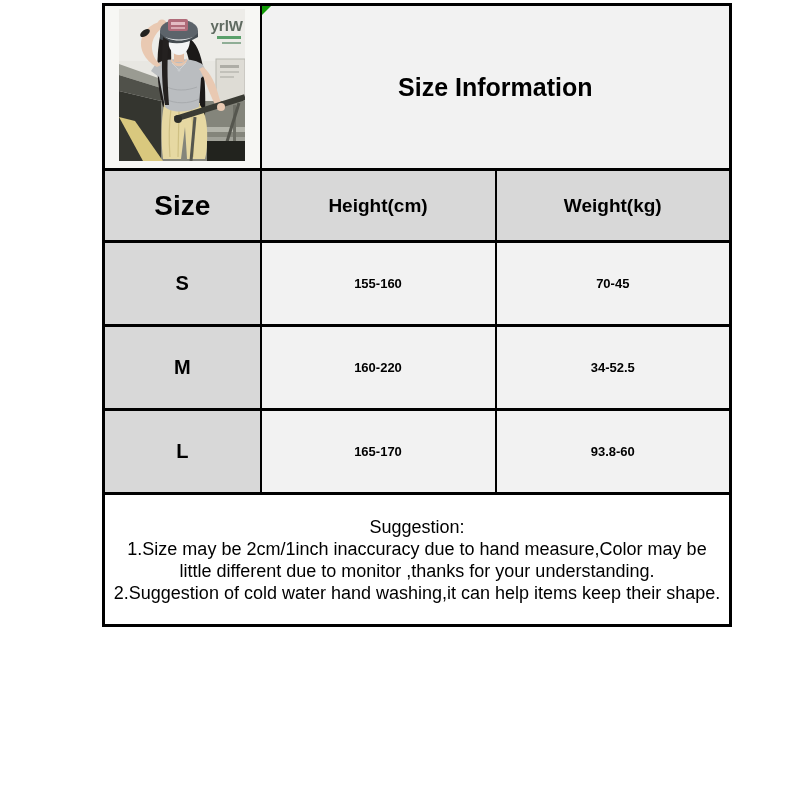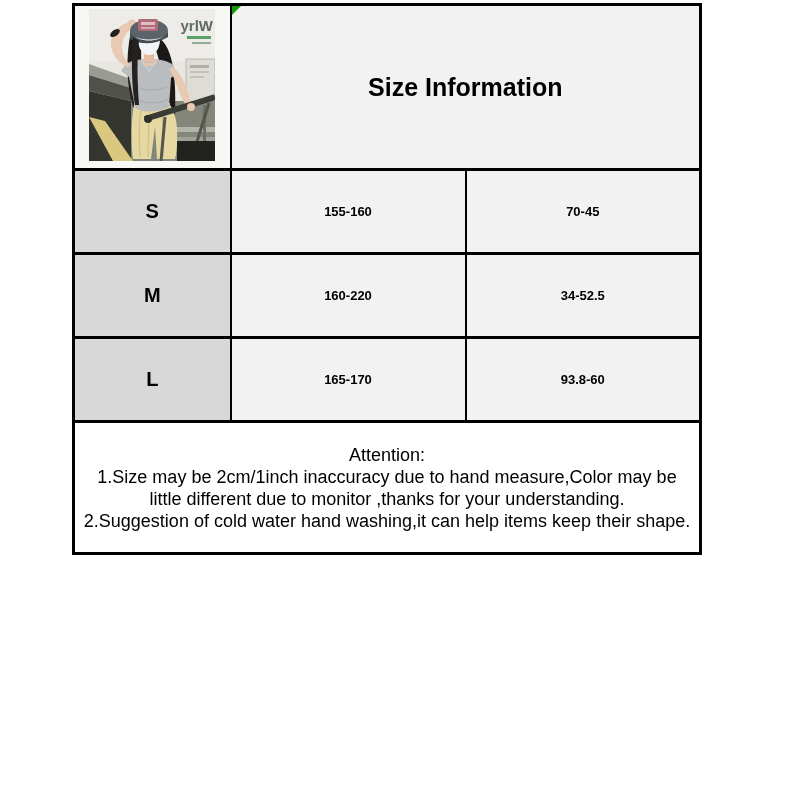--- a/index.html
+++ b/index.html
@@ -5,21 +5,21 @@
   html, body { margin: 0; padding: 0; }
   body {
     width: 800px; height: 800px;
     background: #ffffff;
     font-family: "Liberation Sans", sans-serif;
     color: #000;
   }
   .sheet { position: relative; width: 800px; height: 800px; }
 
   table.size-table {
-    position: absolute; left: 72px; top: 3px;
+    position: absolute; left: 102px; top: 3px;
     width: 627px;
     border-collapse: collapse;
     table-layout: fixed;
     border: 3px solid #000;
   }
   table.size-table td {
     border: 2px solid #000;
     text-align: center;
     vertical-align: middle;
     overflow: hidden;
@@ -155,39 +155,44 @@
               <circle cx="102" cy="98" r="4" fill="#e9c9b2"></circle>
             </g>
           </svg>
         </td>
         <td class="title-cell" colspan="2">
           <span class="corner-marker"></span>
           <span>Size Information</span>
         </td>
       </tr>
 
+      <tr class="head-row">
+        <td class="size-col">Size</td>
+        <td>Height(cm)</td>
+        <td>Weight(kg)</td>
+      </tr>
 
       <tr class="data-row">
     <td class="size-cell">S</td>
     <td class="val-cell">155-160</td>
     <td class="val-cell">70-45</td>
   </tr>
         <tr class="data-row">
     <td class="size-cell">M</td>
     <td class="val-cell">160-220</td>
     <td class="val-cell">34-52.5</td>
   </tr>
         <tr class="data-row">
     <td class="size-cell">L</td>
     <td class="val-cell">165-170</td>
     <td class="val-cell">93.8-60</td>
   </tr>
         <tr class="attention-row">
         <td class="attention-cell" colspan="3">
-          <p>Attention:</p>
+          <p>Suggestion:</p>
           <div>
               <p>1.Size may be 2cm/1inch inaccuracy due to hand measure,Color may be little different due to monitor ,thanks for your understanding.</p>
               <p>2.Suggestion of cold water hand washing,it can help items keep their shape.</p>
             </div>
         </td>
       </tr>
     </tbody>
   </table>
 </div>
 

